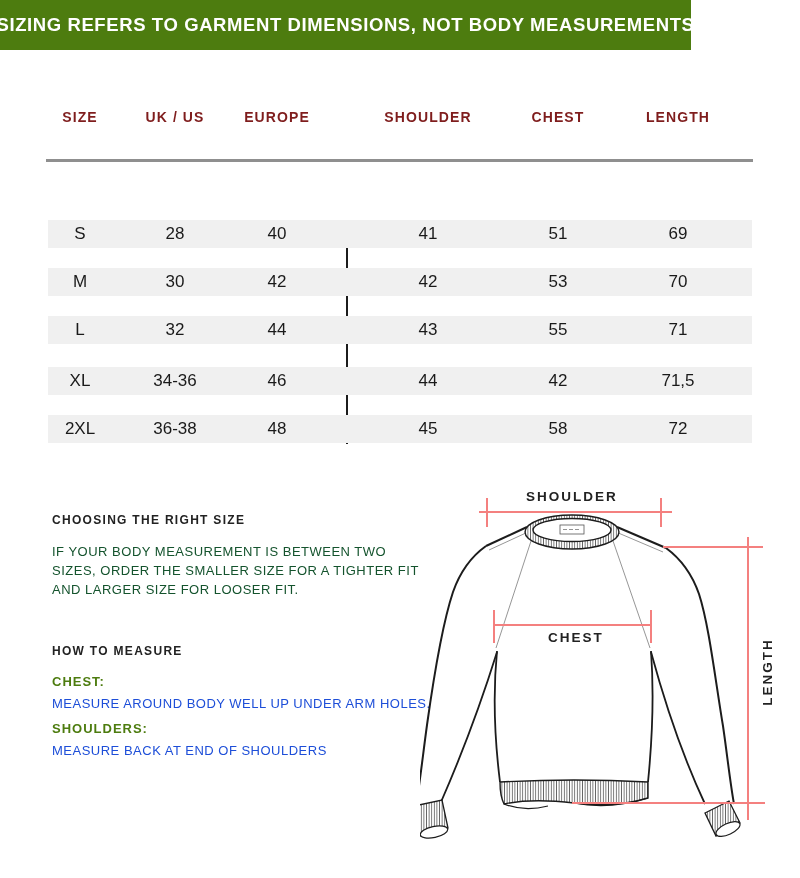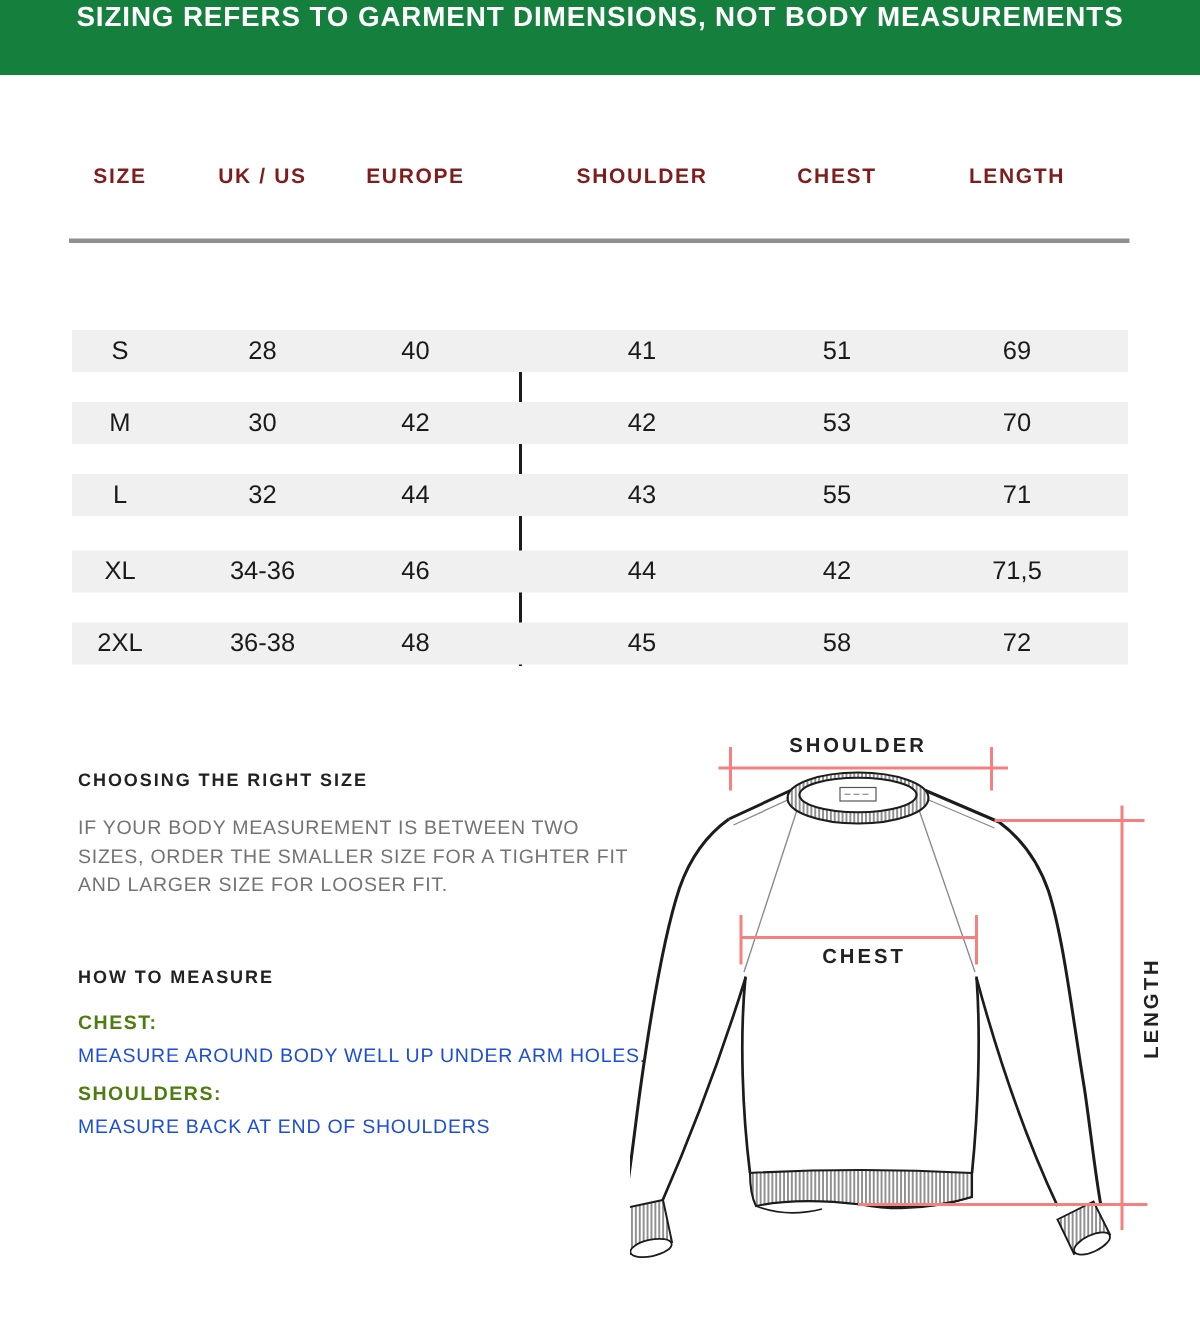--- a/index.html
+++ b/index.html
@@ -2,22 +2,22 @@
 <html><head>
 <meta charset="utf-8">
 <style>
   html,body{margin:0;padding:0;background:#fff;}
   .page{
     position:relative;width:800px;height:878px;background:#ffffff;overflow:hidden;
     font-family:"Liberation Sans","DejaVu Sans",sans-serif;color:#1e1e1e;
   }
   
   .banner{
-    position:absolute;left:0;top:0;width:800px;height:50px;background:#15803d;
-    display:flex;justify-content:center;
+    position:absolute;left:0;top:0;width:691px;height:50px;background:#4d7c0f;
+    display:flex;align-items:center;justify-content:center;
   }
   .banner-text{
     color:#ffffff;font-size:18.5px;font-weight:700;letter-spacing:.6px;white-space:nowrap;
   }
   
   .size-table{position:absolute;left:0;top:50px;width:800px;height:420px;}
   .th{
     position:absolute;top:57px;height:20px;line-height:20px;text-align:center;
     font-size:14px;font-weight:700;letter-spacing:1.1px;color:#7f1d1d;white-space:nowrap;
   }
@@ -33,21 +33,21 @@
   .c1{left:130px;width:90px}
   .c2{left:232px;width:90px}
   .c3{left:383px;width:90px}
   .c4{left:513px;width:90px}
   .c5{left:633px;width:90px}
   
   .guide-heading{
     position:absolute;left:52px;font-size:12px;font-weight:700;letter-spacing:1.3px;
     color:#222;white-space:nowrap;
   }
-  .guide-par{position:absolute;left:52px;font-size:13px;letter-spacing:.5px;color:#737373;}
+  .guide-par{position:absolute;left:52px;font-size:13px;letter-spacing:.5px;color:#14532d;}
   .guide-par .pline{line-height:19px;white-space:nowrap;}
   .measure-item{position:absolute;left:52px;}
   .measure-label{font-size:13px;font-weight:700;letter-spacing:1px;color:#4d7c0f;margin-bottom:5px;white-space:nowrap;}
   .measure-line{font-size:13px;letter-spacing:.5px;color:#1d4ed8;line-height:19px;white-space:nowrap;}
   
   .diagram{position:absolute;left:420px;top:470px;width:380px;height:408px;}
   .diagram svg{display:block;}
   .diag-label{font-family:"Liberation Sans","DejaVu Sans",sans-serif;font-size:13.5px;font-weight:700;letter-spacing:2px;fill:#222;}
 </style>
 </head>

